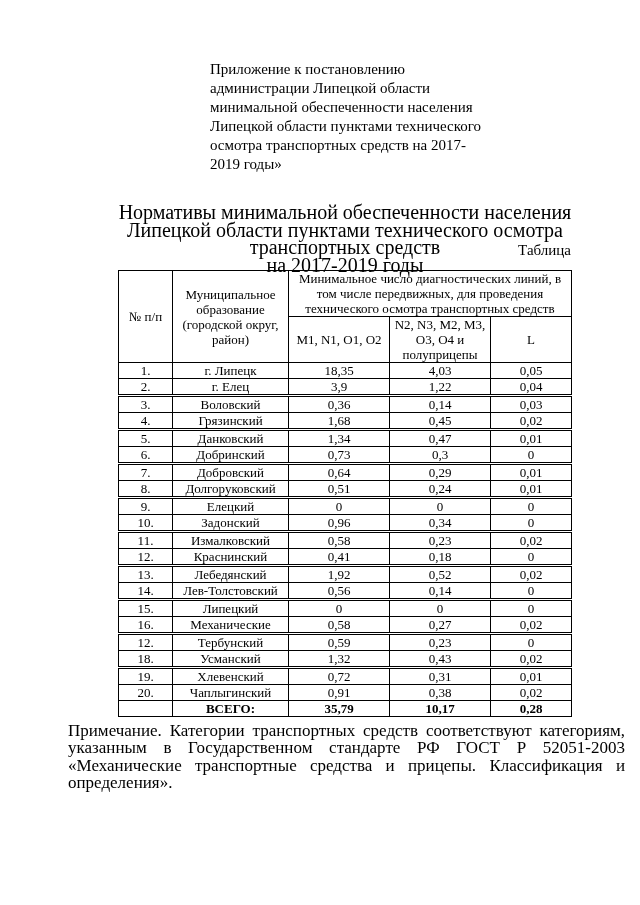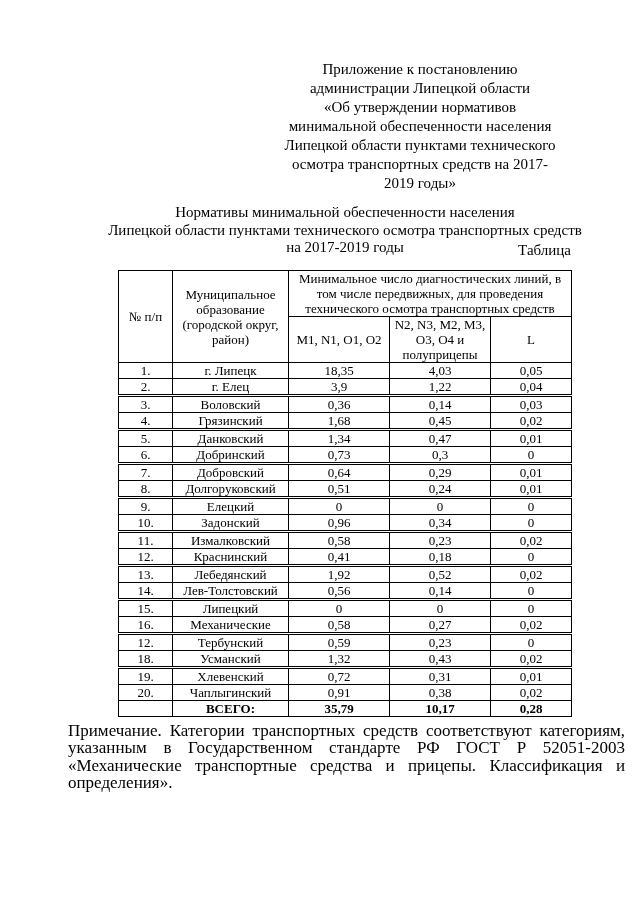--- a/index.html
+++ b/index.html
@@ -8,30 +8,30 @@
     background: #ffffff;
     color: #000000;
     font-family: "Liberation Serif", "DejaVu Serif", serif;
     position: relative;
     overflow: hidden;
   }
   .appendix {
     position: absolute;
     top: 60px; right: 10px;
     width: 420px;
-    text-align: center;
+    text-align: left;
     font-size: 15px;
     line-height: 19px;
   }
   .doc-title {
     position: absolute;
     top: 204px; left: 80px;
     width: 530px;
     text-align: center;
-    font-size: 15px;
+    font-size: 20px;
     line-height: 17.5px;
   }
   .table-label {
     position: absolute;
     top: 242px; left: 118px;
     width: 453px;
     text-align: right;
     font-size: 15px;
   }
   table.norm-table {
@@ -64,21 +64,20 @@
     line-height: 17.4px;
     text-align: justify;
   }
 </style>
 </head>
 <body>
 
 <div class="appendix">
   <div>Приложение к постановлению</div>
   <div>администрации Липецкой области</div>
-  <div>«Об утверждении нормативов</div>
   <div>минимальной обеспеченности населения</div>
   <div>Липецкой области пунктами технического</div>
   <div>осмотра транспортных средств на 2017-</div>
   <div>2019 годы»</div>
 </div>
 
 <div class="doc-title">
   <div>Нормативы минимальной обеспеченности населения</div>
   <div>Липецкой области пунктами технического осмотра транспортных средств</div>
   <div>на 2017-2019 годы</div>

